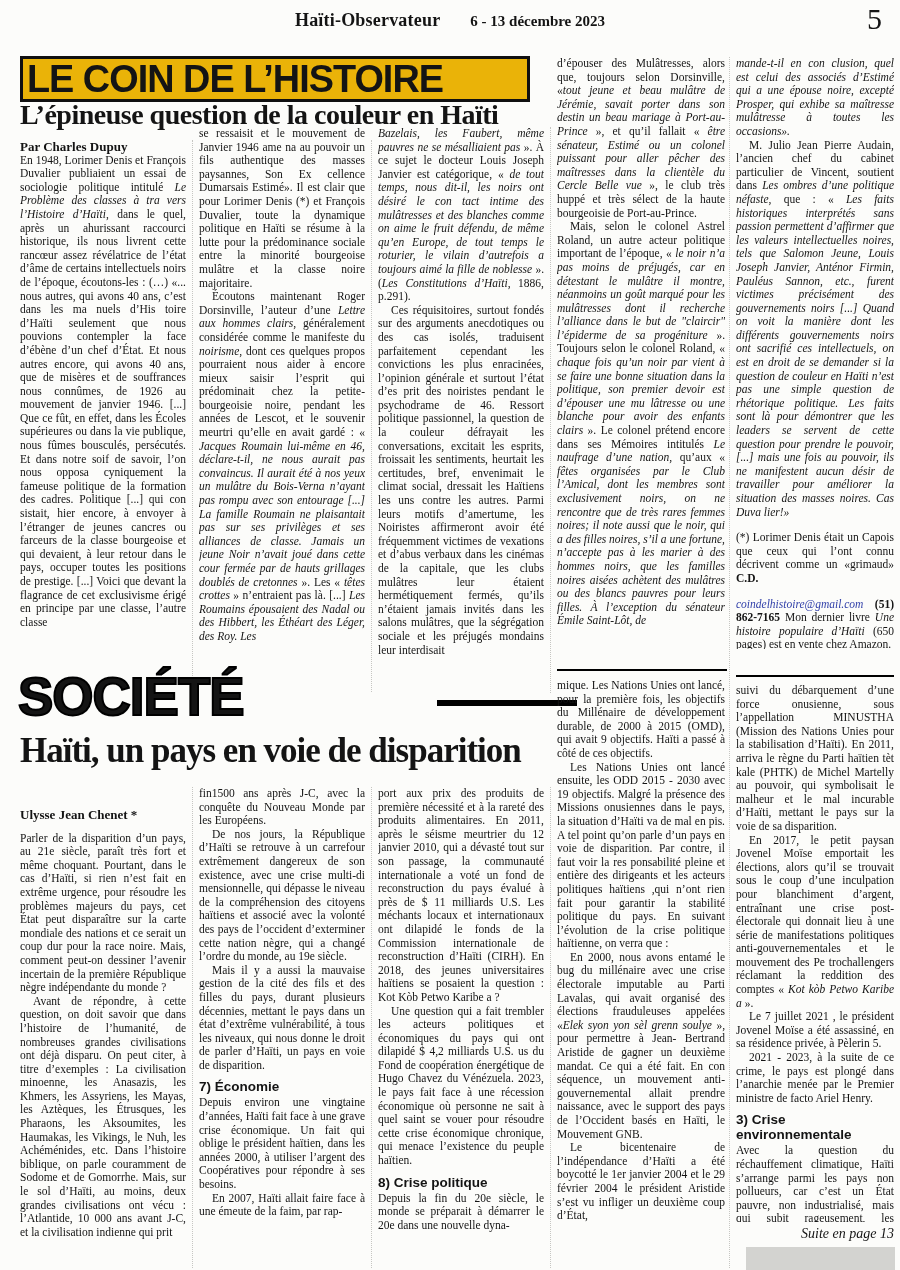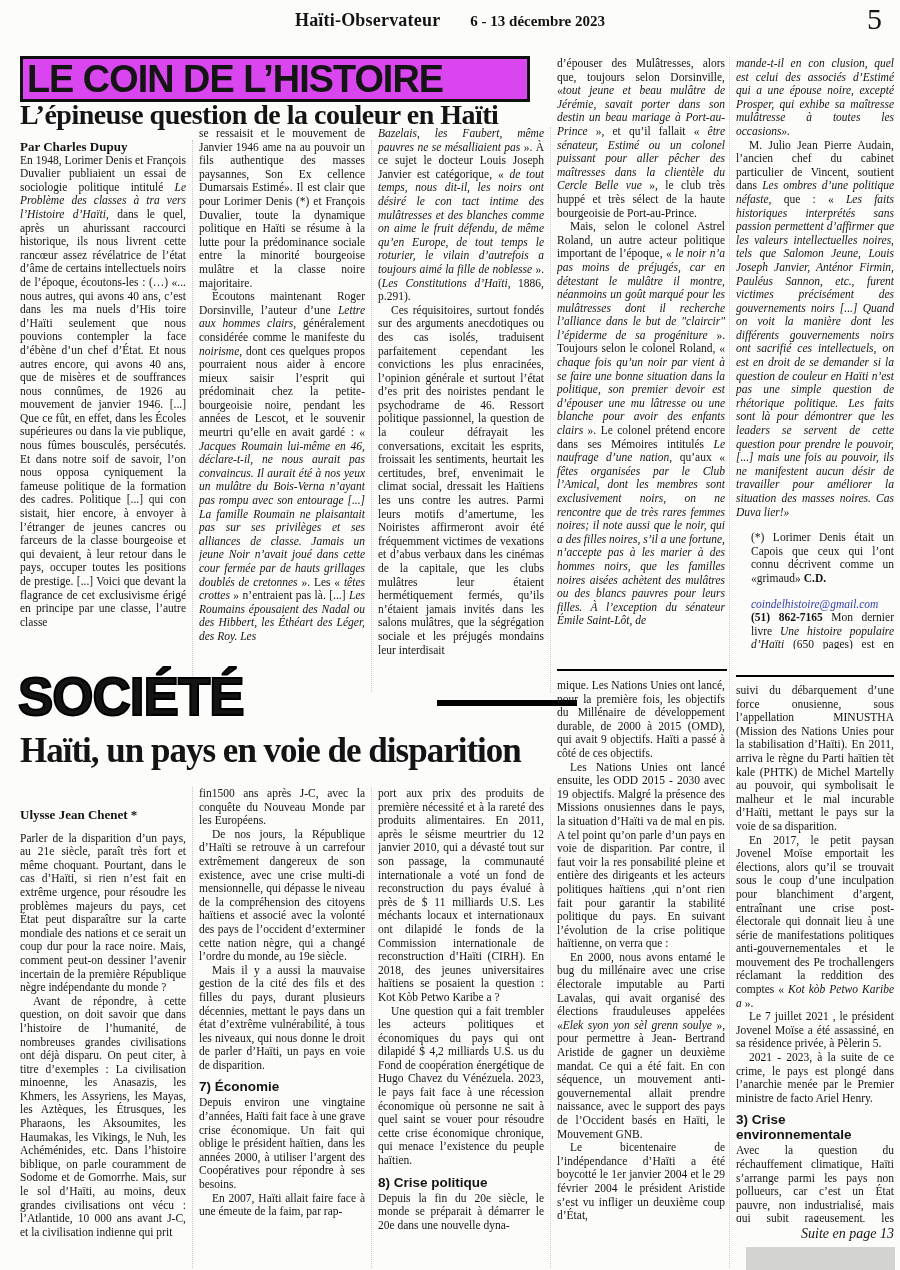--- a/index.html
+++ b/index.html
@@ -7,21 +7,21 @@
   .page{position:relative;width:900px;height:1270px;margin:0 auto;background:#fcfcfa;
         color:#141414;font-family:"Liberation Serif",serif;overflow:hidden;}
 
   .masthead{position:absolute;top:10px;left:0;width:100%;display:flex;justify-content:center;
             align-items:baseline;gap:30px;font-weight:bold;}
   .masthead .t{font-size:18px;letter-spacing:.2px;}
   .masthead .d{font-size:15px;}
   .pagenum{position:absolute;top:2px;right:18px;font-size:30px;}
 
   .banner{position:absolute;left:20px;top:56px;width:510px;height:46px;box-sizing:border-box;
-          background:#d946ef;border:3px solid #101010;display:flex;align-items:center;overflow:hidden;}
+          background:#eab308;border:3px solid #101010;display:flex;align-items:center;overflow:hidden;}
   .banner span{font-family:"Liberation Sans",sans-serif;font-weight:bold;font-size:39px;
                letter-spacing:-1px;white-space:nowrap;padding-left:4px;transform:scaleX(.97);
                transform-origin:left center;}
   .headline1{position:absolute;left:20px;top:99px;width:525px;margin:0;font-size:28px;
              font-weight:bold;letter-spacing:-.5px;}
 
   .col{position:absolute;font-size:11.5px;line-height:13.6px;overflow:hidden;text-align:justify;}
   #h-c1{left:20px;top:140px;width:166px;height:552px;}
   #h-c2{left:199px;top:127px;width:166px;height:566px;}
   #h-c3{left:378px;top:127px;width:166px;height:566px;}
@@ -31,21 +31,21 @@
   #s-c2{left:199px;top:787px;width:166px;height:481px;}
   #s-c3{left:378px;top:787px;width:166px;height:481px;}
   #s-c4{left:557px;top:679px;width:168px;height:589px;}
   #s-c5{left:736px;top:684px;width:158px;height:538px;}
 
   .byline{font-weight:bold;font-size:13px;text-align:left;}
   .s-byline{margin-bottom:10px;}
 
   .blk{margin:0;text-align:justify;}
   .blk.ind{text-indent:13px;}
-  .blk.gap{margin-top:12px;margin-left:15px;}
+  .blk.gap{margin-top:12px;}
   .blk.h{font-family:"Liberation Sans",sans-serif;font-weight:bold;font-size:13.5px;
          line-height:15px;text-align:left;text-indent:0;margin:7px 0 2px;}
   .it{font-style:italic;}
   .bd{font-weight:bold;}
   .mail{color:#2f3ea8;font-style:italic;}
 
   .vsep{position:absolute;width:0;border-left:1px dotted #c6c6c2;}
   .hrule{position:absolute;height:2px;background:#000;}
 
   .soc-title{position:absolute;left:18px;top:664px;margin:0;font-family:"Liberation Sans",sans-serif;

